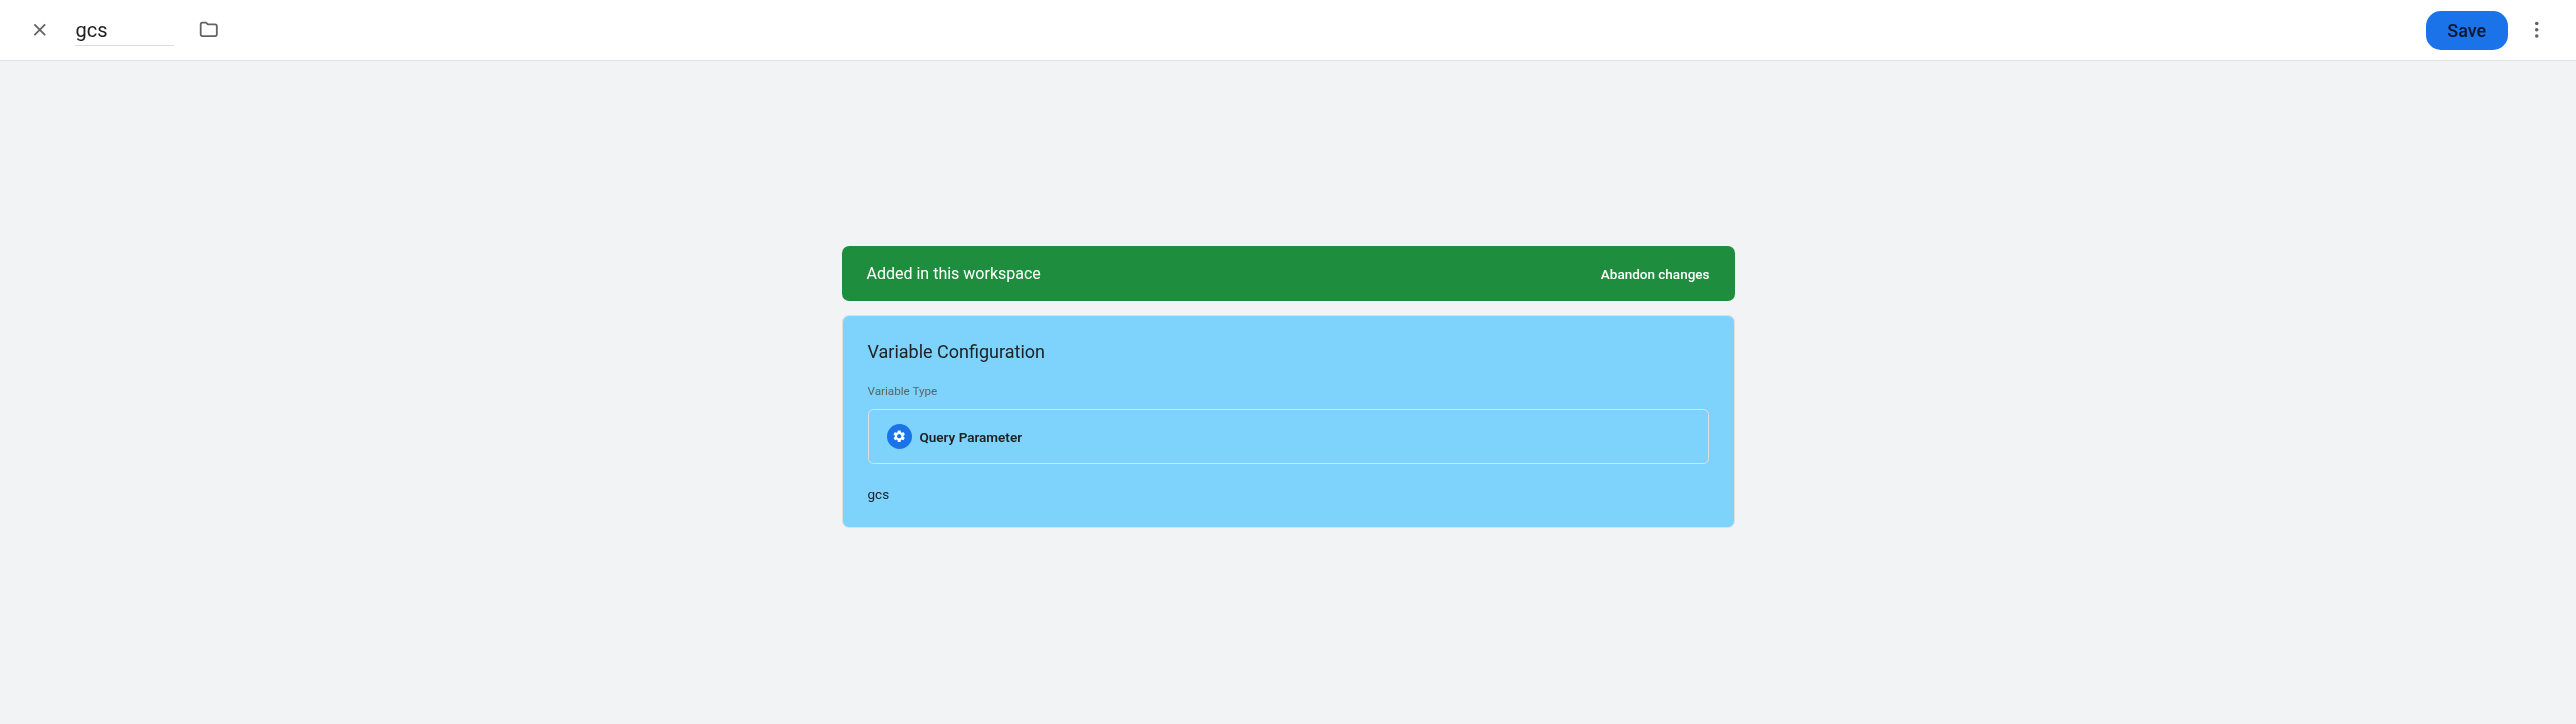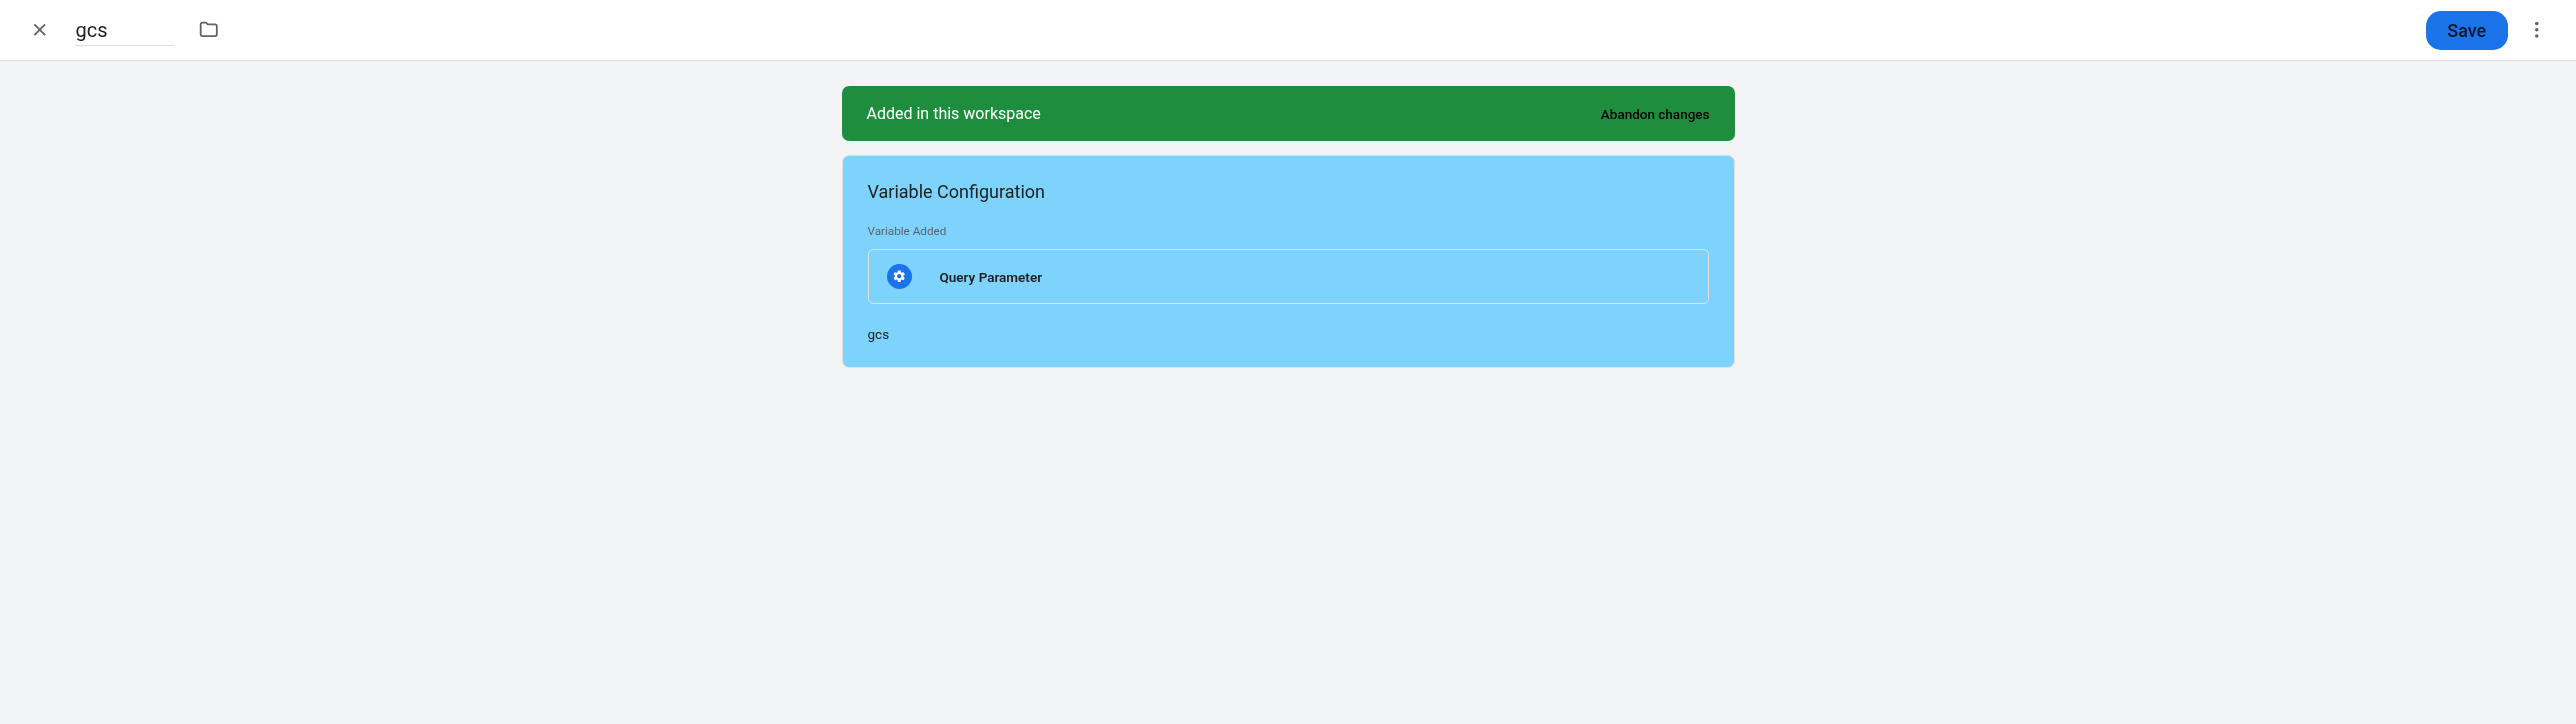--- a/index.html
+++ b/index.html
@@ -84,41 +84,42 @@
     .more-btn svg {
       width: 21.5px;
       height: 21.5px;
     }
     .content {
       background: #f1f3f4;
       padding: 25px 0 36px 0;
       display: flex;
       justify-content: center;
       min-height: calc(100vh - 61px);
+      align-items: center;
     }
     .panel-container {
       width: 893px;
     }
     .workspace-banner {
       background: #1e8e3e;
       color: #fff;
       border-radius: 7.2px;
       padding: 18px 25px;
       display: flex;
       align-items: center;
       justify-content: space-between;
       margin-bottom: 14.4px;
     }
     .workspace-text {
       font-size: 16px;
       font-weight: 400;
     }
     .abandon-btn {
       background: transparent;
-      color: #000000;
+      color: #ffffff;
       border: none;
       font-size: 13.5px;
       cursor: pointer;
       font-weight: 500;
     }
     .card {
       background: #7dd3fc;
       border-radius: 7.2px;
       border: 0.9px solid #e0e0e0;
       padding: 25px;
@@ -133,21 +134,21 @@
       font-size: 11.7px;
       color: #5f6368;
       margin-bottom: 10.8px;
     }
     .type-row {
       border: 0.9px solid #e0e0e0;
       border-radius: 5.4px;
       padding: 14.4px 18px;
       display: flex;
       align-items: center;
-      gap: 28px;
+      gap: 8px;
       cursor: pointer;
       margin-bottom: 21.5px;
     }
     .type-icon {
       width: 25px;
       height: 25px;
       background: #1a73e8;
       border-radius: 50%;
       display: flex;
       align-items: center;
@@ -200,21 +201,21 @@
   <div class="panel-container">
 
     <div class="workspace-banner">
       <span class="workspace-text">Added in this workspace</span>
       <button class="abandon-btn">Abandon changes</button>
     </div>
 
     <div class="card">
       <div class="card-title">Variable Configuration</div>
 
-      <div class="field-label">Variable Added</div>
+      <div class="field-label">Variable Type</div>
       <div class="type-row">
         <div class="type-icon">
           <svg viewBox="0 0 24 24" fill="currentColor">
             <path d="M19.14 12.94c.04-.3.06-.61.06-.94 0-.33-.02-.64-.06-.94l2.03-1.58c.18-.14.23-.4.12-.61l-1.92-3.32c-.12-.21-.37-.29-.59-.21l-2.39.96c-.5-.38-1.03-.7-1.62-.94L14.4 2.81c-.04-.24-.24-.41-.48-.41h-3.84c-.24 0-.44.17-.48.41L9.24 5.35c-.59.24-1.12.56-1.62.94l-2.39-.96c-.22-.08-.47 0-.59.21L2.72 8.86c-.11.21-.06.47.12.61l2.03 1.58c-.04.3-.06.61-.06.94 0 .33.02.64.06.94l-2.03 1.58c-.18.14-.23.4-.12.61l1.92 3.32c.12.21.37.29.59.21l2.39-.96c.5.38 1.03.7 1.62.94l.36 2.54c.4.24.24.41.48.41h3.84c.24 0 .44-.17.48-.41l.36-2.54c.59-.24 1.12-.56 1.62-.94l2.39.96c.22.08.47 0 .59-.21l1.92-3.32c.11-.21.06-.47-.12-.61l-2.01-1.58zM12 15.6c-1.98 0-3.6-1.62-3.6-3.6s1.62-3.6 3.6-3.6 3.6 1.62 3.6 3.6-1.62 3.6-3.6 3.6z"></path>
           </svg>
         </div>
         <span class="type-name">Query Parameter</span>
       </div>
 
       <div class="param-value">gcs</div>

